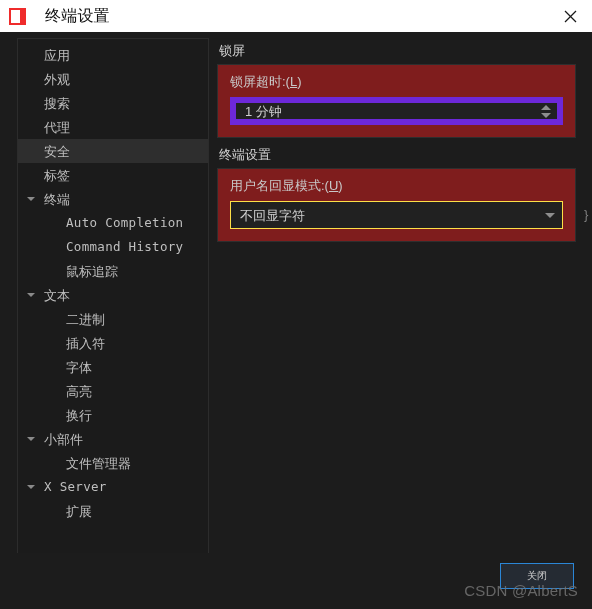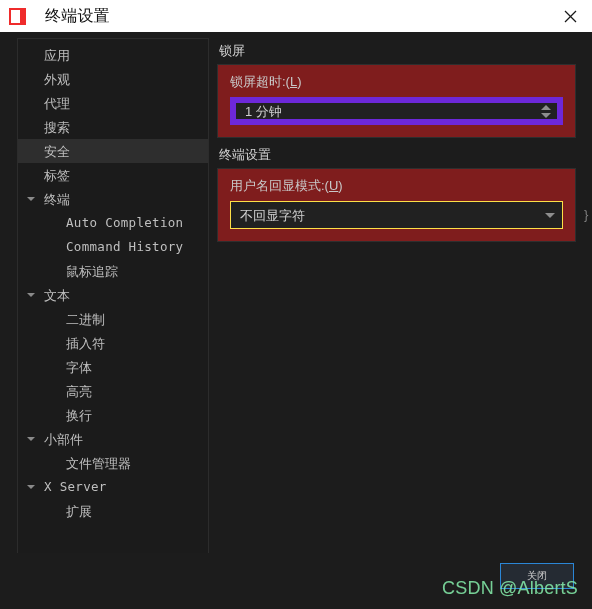--- a/index.html
+++ b/index.html
@@ -273,22 +273,22 @@
     font-size: 10px;
     display: flex;
     align-items: center;
     justify-content: center;
     line-height: 1;
   }
   .watermark {
     position: absolute;
     right: 14px;
     bottom: 10px;
-    font-size: 18px;
-    color: #86efac;
+    font-size: 15px;
+    color: #737373;
     opacity: 0.85;
     white-space: nowrap;
     letter-spacing: 0.2px;
   }
 </style>
 </head>
 <body>
 
 <div class="window">
 
@@ -319,27 +319,27 @@
           <div class="tree-item lvl0">
             <span class="tree-arrow empty">
               <i></i>
             </span>
             <span class="tree-label">外观</span>
           </div>
           <div class="tree-item lvl0">
             <span class="tree-arrow empty">
               <i></i>
             </span>
+            <span class="tree-label">搜索</span>
+          </div>
+          <div class="tree-item lvl0">
+            <span class="tree-arrow empty">
+              <i></i>
+            </span>
             <span class="tree-label">代理</span>
-          </div>
-          <div class="tree-item lvl0">
-            <span class="tree-arrow empty">
-              <i></i>
-            </span>
-            <span class="tree-label">搜索</span>
           </div>
           <div class="tree-item lvl0 selected">
             <span class="tree-arrow empty">
               <i></i>
             </span>
             <span class="tree-label">安全</span>
           </div>
           <div class="tree-item lvl0">
             <span class="tree-arrow empty">
               <i></i>

